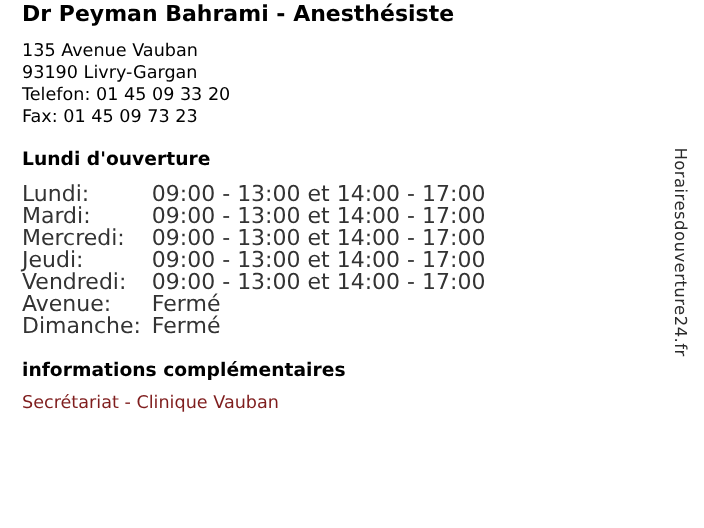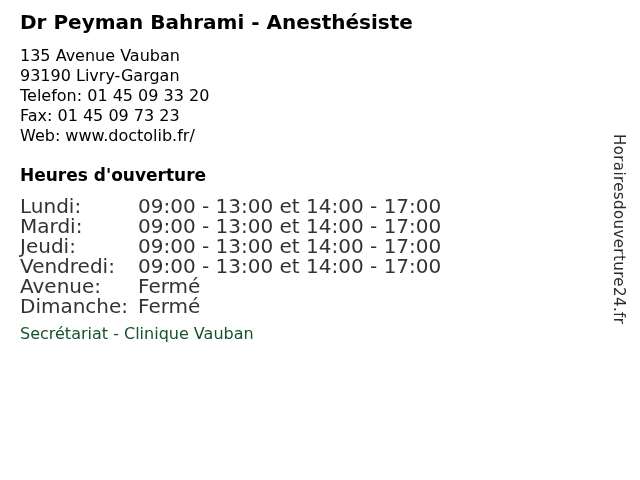--- a/index.html
+++ b/index.html
@@ -4,21 +4,21 @@
 <style>
   html, body { margin: 0; padding: 0; }
   body {
     width: 640px; height: 480px;
     background: #ffffff;
     font-family: "DejaVu Sans", "Liberation Sans", sans-serif;
     position: relative;
     overflow: hidden;
     color: #333333;
   }
-  .page { padding: 10px 40px 0 20px; }
+  .page { padding: 0 40px 0 20px; }
   .page-title {
     font-size: 20px; font-weight: bold; color: #000000;
     margin: 0; line-height: 24px;
   }
   .contact-block {
     margin-top: 12px;
     font-size: 16px; line-height: 20px; color: #000000;
   }
   .section-heading {
     font-size: 17px; font-weight: bold; color: #000000;
@@ -27,21 +27,21 @@
   .hours-heading { margin-top: 18px; }
   table.hours-table {
     margin-top: 10px; border-collapse: collapse;
     font-size: 20px; line-height: 20px; color: #333333;
   }
   table.hours-table td { padding: 0; vertical-align: top; }
   td.day-cell { width: 118px; }
   .info-heading { margin-top: 20px; }
   .info-text {
     margin-top: 8px;
-    font-size: 16px; line-height: 20px; color: #14532d;
+    font-size: 16px; line-height: 20px; color: #7f1d1d;
   }
   .watermark {
     position: absolute;
     top: 134px; right: 12px;
     writing-mode: vertical-rl;
     text-orientation: mixed;
     font-size: 15px;
     color: #2b2b2b;
     letter-spacing: 0.4px;
     white-space: nowrap;
@@ -52,33 +52,36 @@
 
 <div class="page">
 
   <h1 class="page-title">Dr Peyman Bahrami - Anesthésiste</h1>
 
   <div class="contact-block">
     <div>135 Avenue Vauban</div>
     <div>93190 Livry-Gargan</div>
     <div>Telefon: 01 45 09 33 20</div>
     <div>Fax: 01 45 09 73 23</div>
-    <div>Web: www.doctolib.fr/</div>
   </div>
 
-  <h2 class="section-heading hours-heading">Heures d'ouverture</h2>
+  <h2 class="section-heading hours-heading">Lundi d'ouverture</h2>
 
   <table class="hours-table">
     <tbody>
       <tr>
         <td class="day-cell">Lundi:</td>
         <td>09:00 - 13:00 et 14:00 - 17:00</td>
       </tr>
       <tr>
         <td class="day-cell">Mardi:</td>
+        <td>09:00 - 13:00 et 14:00 - 17:00</td>
+      </tr>
+      <tr>
+        <td class="day-cell">Mercredi:</td>
         <td>09:00 - 13:00 et 14:00 - 17:00</td>
       </tr>
       <tr>
         <td class="day-cell">Jeudi:</td>
         <td>09:00 - 13:00 et 14:00 - 17:00</td>
       </tr>
       <tr>
         <td class="day-cell">Vendredi:</td>
         <td>09:00 - 13:00 et 14:00 - 17:00</td>
       </tr>
@@ -86,18 +89,19 @@
         <td class="day-cell">Avenue:</td>
         <td>Fermé</td>
       </tr>
       <tr>
         <td class="day-cell">Dimanche:</td>
         <td>Fermé</td>
       </tr>
     </tbody>
   </table>
 
+  <h2 class="section-heading info-heading">informations complémentaires</h2>
 
   <div class="info-text">Secrétariat - Clinique Vauban</div>
 
 </div>
 
 <div class="watermark">Horairesdouverture24.fr</div>
 
 </body></html>

